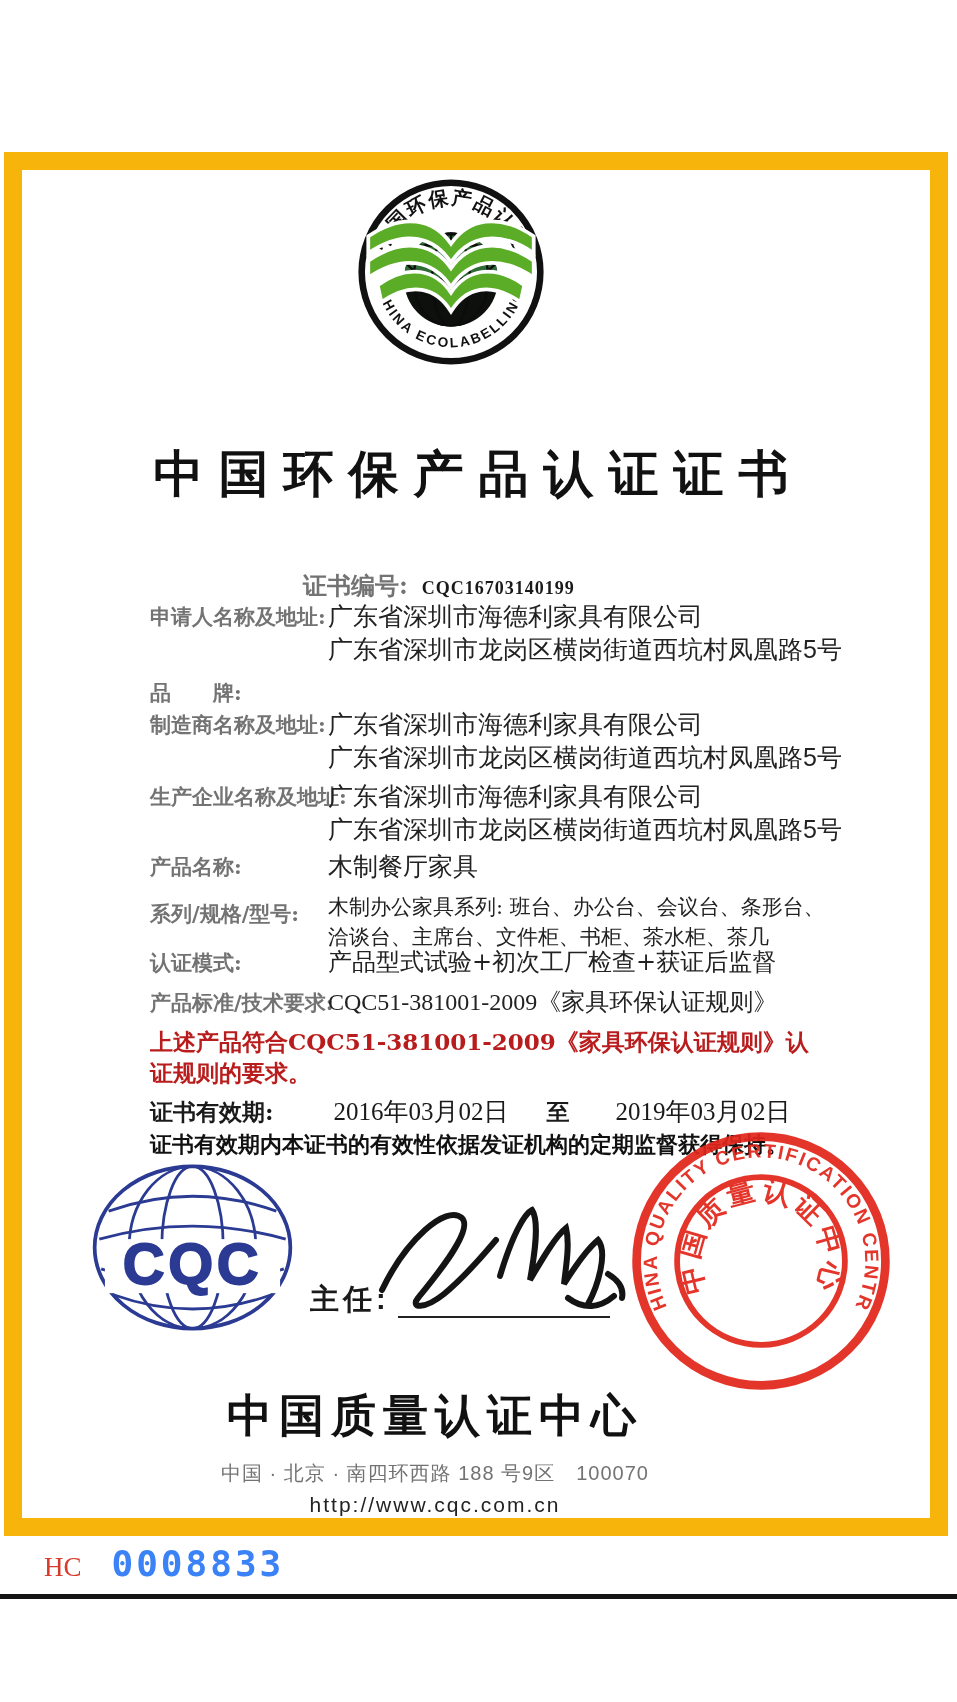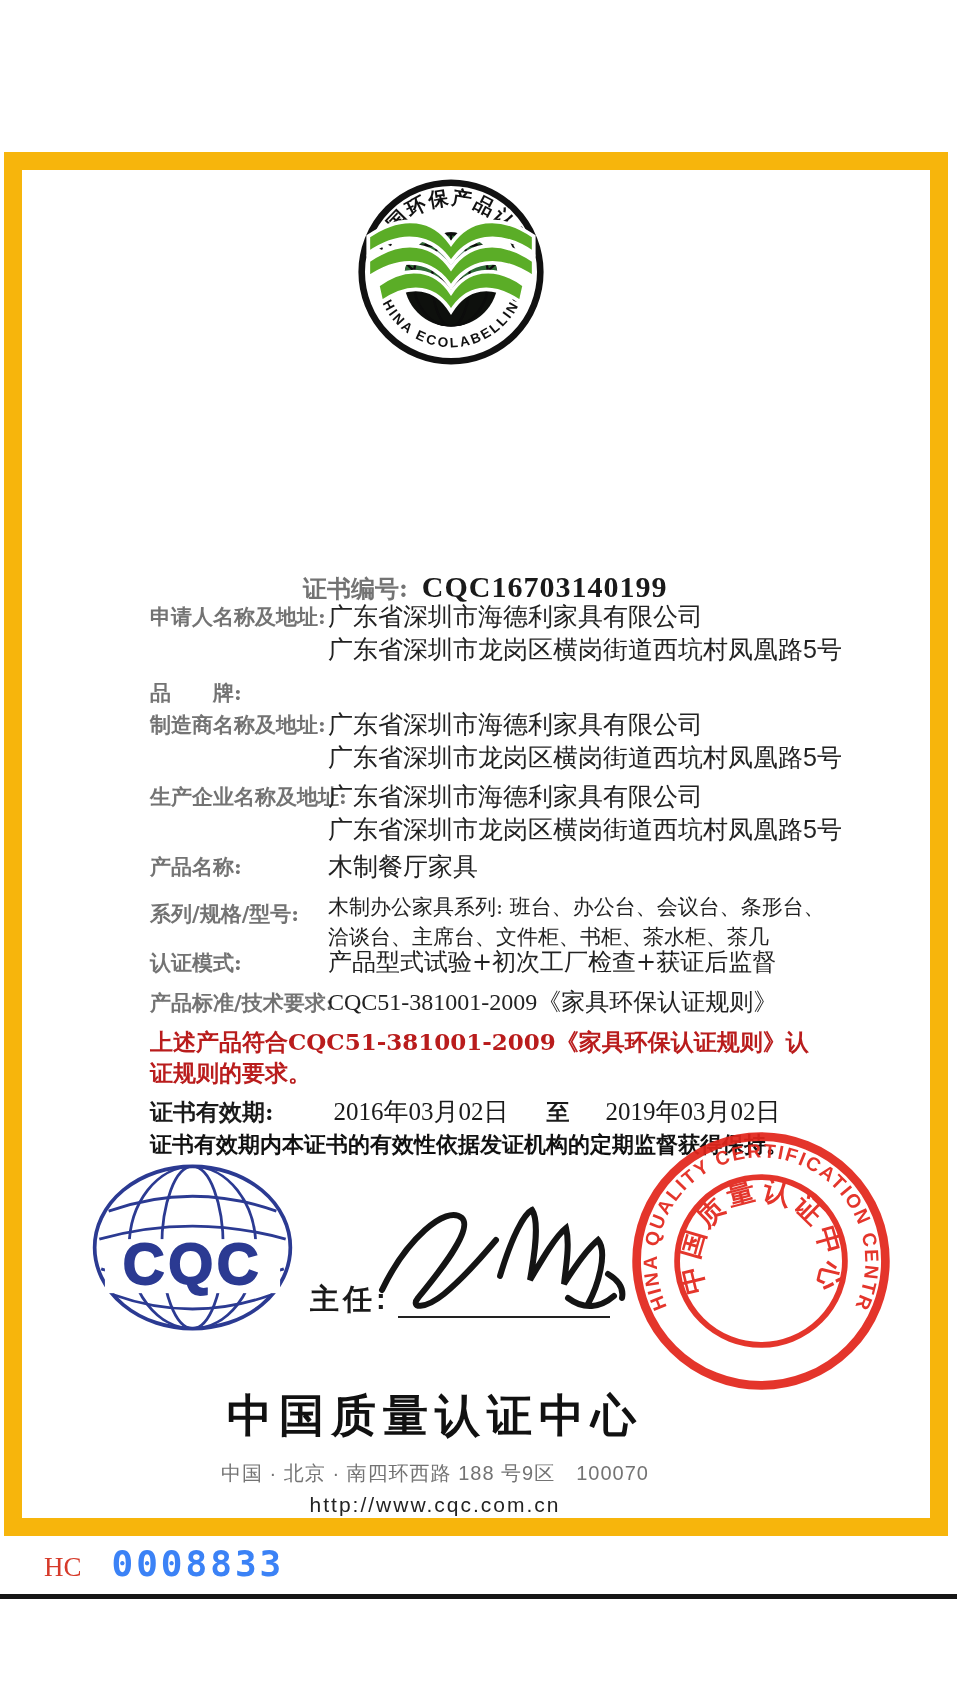--- a/index.html
+++ b/index.html
@@ -20,39 +20,39 @@
   .eco-en { font-size:14.5px; font-weight:bold; letter-spacing:2.5px; fill:#111; font-family:"Liberation Sans",sans-serif; }
   
   .title {
     position:absolute; left:0; top:441px; width:957px; text-align:center;
     font-size:50px; font-weight:bold; letter-spacing:15px; color:#111;
     font-family:"Liberation Sans", sans-serif; white-space:nowrap;
   }
   
   .certno { position:absolute; left:303px; top:570px; white-space:nowrap; }
   .certno .lbl { font-weight:bold; font-size:24px; font-family:"DejaVu Serif",serif; }
-  .certno .num { font-size:30px; font-family:"Liberation Serif",serif; font-weight:bold; margin-left:14px; letter-spacing:1px; }
+  .certno .num { font-size:18px; font-family:"Liberation Serif",serif; font-weight:bold; margin-left:14px; letter-spacing:1px; }
   
   .row { position:absolute; left:150px; width:700px; display:flex; }
   .lbl {
     width:178px; flex:0 0 178px; font-weight:bold; font-size:21px;
     font-family:"DejaVu Serif",serif; color:#737373; padding-top:3px; white-space:nowrap;
   }
   .val { font-size:25px; color:#222; line-height:33px; font-family:Liberation Sans, sans-serif; }
   .val .vline { display:block; }
   .val-sm { font-size:21px; line-height:30px; font-family:"DejaVu Serif",serif; }
   .statement {
     position:absolute; left:150px; top:1026px; width:676px;
     font-size:23px; line-height:31px; font-weight:bold; font-family:"DejaVu Serif",serif; color:#b91c1c;
   }
   .validity { position:absolute; left:150px; top:1095px; white-space:nowrap; }
   .validity .lbl2 { font-weight:bold; font-size:23px; font-family:"DejaVu Serif",serif; }
   .validity .date { font-size:25px; font-family:"Liberation Serif",serif; margin-left:60px; }
   .validity .sep { font-size:23px; font-weight:bold; font-family:"DejaVu Serif",serif; margin-left:38px; }
-  .validity .date2 { font-size:25px; font-family:"Liberation Serif",serif; margin-left:36px; }
+  .validity .date2 { font-size:25px; font-family:"Liberation Serif",serif; margin-left:46px; }
   .maintain {
     position:absolute; left:150px; top:1130px; width:700px;
     font-size:22px; font-weight:bold; font-family:"DejaVu Serif",serif; color:#111;
   }
   
   .cqc-logo { position:absolute; left:90px; top:1155px; width:205px; height:185px; }
   .director { position:absolute; left:310px; top:1280px; font-size:29px; font-weight:bold; letter-spacing:4px; font-family:"Liberation Sans",sans-serif; }
   .sig-line { position:absolute; left:398px; top:1316px; width:212px; border-top:2px solid #222; }
   .signature { position:absolute; left:372px; top:1178px; width:268px; height:150px; }
   .stamp { position:absolute; left:626px; top:1126px; width:270px; height:270px; opacity:.93; }
@@ -99,20 +99,21 @@
         <line x1="50" y1="72" x2="150" y2="72" stroke="#0c0c0c" stroke-width="2.5"></line>
       </g>
       <g stroke="#ffffff" stroke-width="4">
         <path d="M12,62 C50,36 82,44 100,70 C118,44 150,36 188,62 L188,80 C150,54 118,62 100,90 C82,62 50,54 12,80 Z" fill="#5BAD27"></path>
         <path d="M12,88 C50,62 82,70 100,96 C118,70 150,62 188,88 L188,106 C150,80 118,88 100,116 C82,88 50,80 12,106 Z" fill="#5BAD27"></path>
         <path d="M22,114 C55,90 84,98 100,122 C116,98 145,90 178,114 L174,132 C142,110 116,116 100,142 C84,116 58,110 26,132 Z" fill="#5BAD27"></path>
       </g>
     </g>
   </svg>
 
+  <div class="title">中国环保产品认证证书</div>
 
   <div class="certno">
     <span class="lbl">证书编号:</span><span class="num">CQC16703140199</span>
   </div>
 
   <div class="row" style="top:600px">
     <span class="lbl">申请人名称及地址:</span>
     <span class="val">
       <span class="vline">广东省深圳市海德利家具有限公司</span>
       <span class="vline">广东省深圳市龙岗区横岗街道西坑村凤凰路5号</span>

